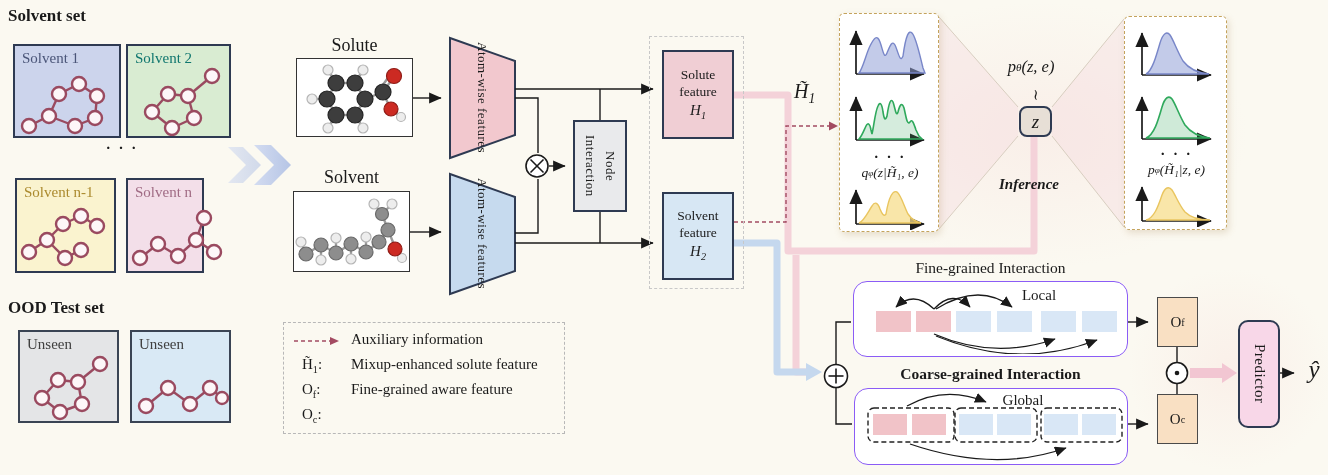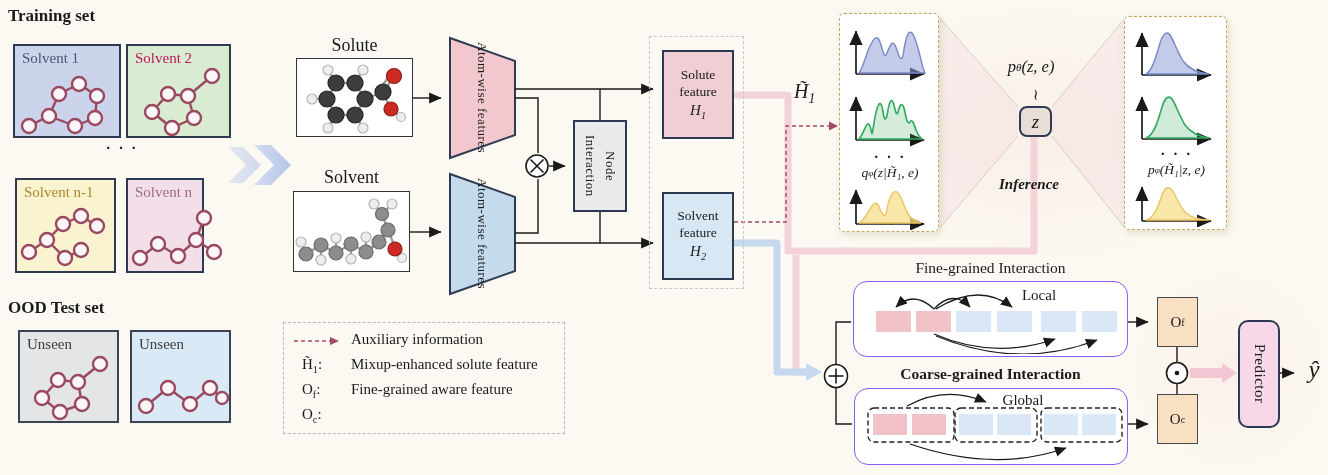--- a/index.html
+++ b/index.html
@@ -109,21 +109,21 @@
       <circle cx="1177" cy="373" r="10.5" fill="#fff" stroke="#1a1a1a" stroke-width="1.6"></circle>
       <circle cx="1177" cy="373" r="2.3" fill="#1a1a1a"></circle>
     </g>
 
     <g>
       <line x1="1190" y1="373" x2="1222" y2="373" stroke="#f2c6d2" stroke-width="10"></line>
       <polygon points="1222,363 1237,373 1222,383" fill="#f2c6d2"></polygon>
     </g>
   </svg>
 
-  <div class="title" style="left:8px;top:6px">Training set</div>
+  <div class="title" style="left:8px;top:6px">Solvent set</div>
 
   <div class="bx" style="left:13px;top:44px;width:108px;height:94px;background:#ccd4ec">
     <div class="boxlabel" style="color:#4a5578">Solvent 1</div>
     <svg width="104" height="70" style="position:absolute;left:0;top:22px">
       <g stroke="#9a4a60" stroke-width="2.4">
         <line x1="14" y1="58" x2="34" y2="48"></line>
           <line x1="34" y1="48" x2="44" y2="26"></line>
         <line x1="44" y1="26" x2="64" y2="16"></line>
           <line x1="64" y1="16" x2="82" y2="28"></line>
         <line x1="82" y1="28" x2="80" y2="50"></line>
@@ -136,21 +136,21 @@
           <circle cx="44" cy="26" r="7"></circle>
         <circle cx="64" cy="16" r="7"></circle>
           <circle cx="82" cy="28" r="7"></circle>
           <circle cx="80" cy="50" r="7"></circle>
         <circle cx="60" cy="58" r="7"></circle>
       </g>
     </svg>
   </div>
 
   <div class="bx" style="left:126px;top:44px;width:105px;height:94px;background:#d9ecd2">
-    <div class="boxlabel" style="color:#be185d">Solvent 2</div>
+    <div class="boxlabel" style="color:#0f766e">Solvent 2</div>
     <svg width="101" height="70" style="position:absolute;left:0;top:20px">
       <g stroke="#9a4a60" stroke-width="2.4">
         <line x1="24" y1="46" x2="40" y2="28"></line>
           <line x1="40" y1="28" x2="60" y2="30"></line>
         <line x1="60" y1="30" x2="66" y2="52"></line>
           <line x1="66" y1="52" x2="44" y2="62"></line>
         <line x1="44" y1="62" x2="24" y2="46"></line>
           <line x1="60" y1="30" x2="84" y2="10"></line>
       </g>
       <g fill="#fdf6f8" stroke="#9a4a60" stroke-width="2.4">

